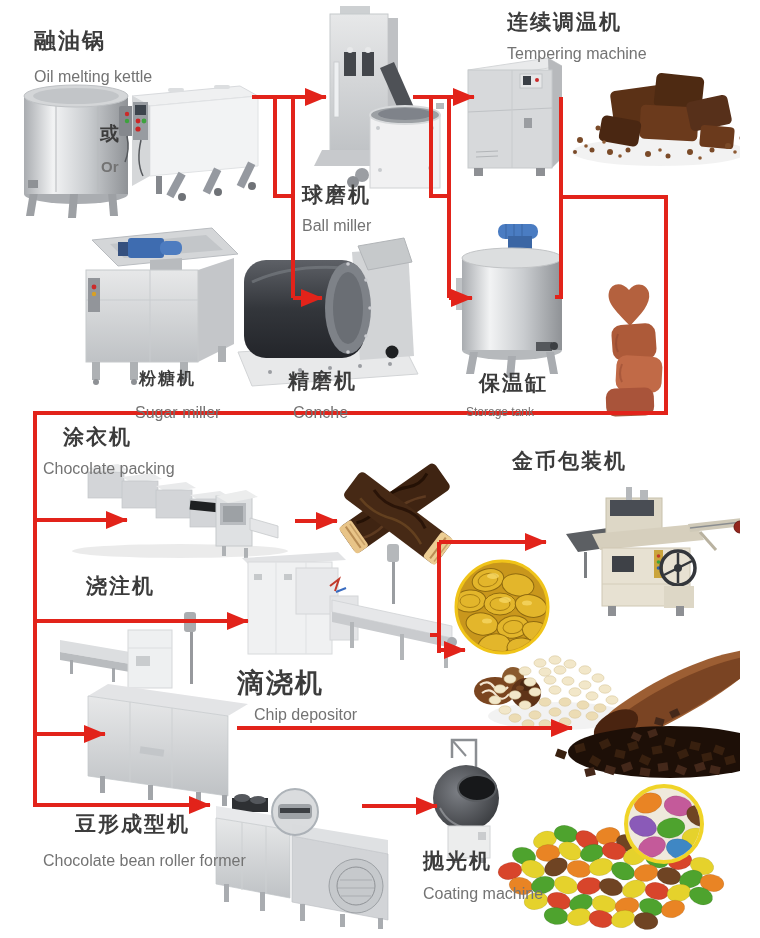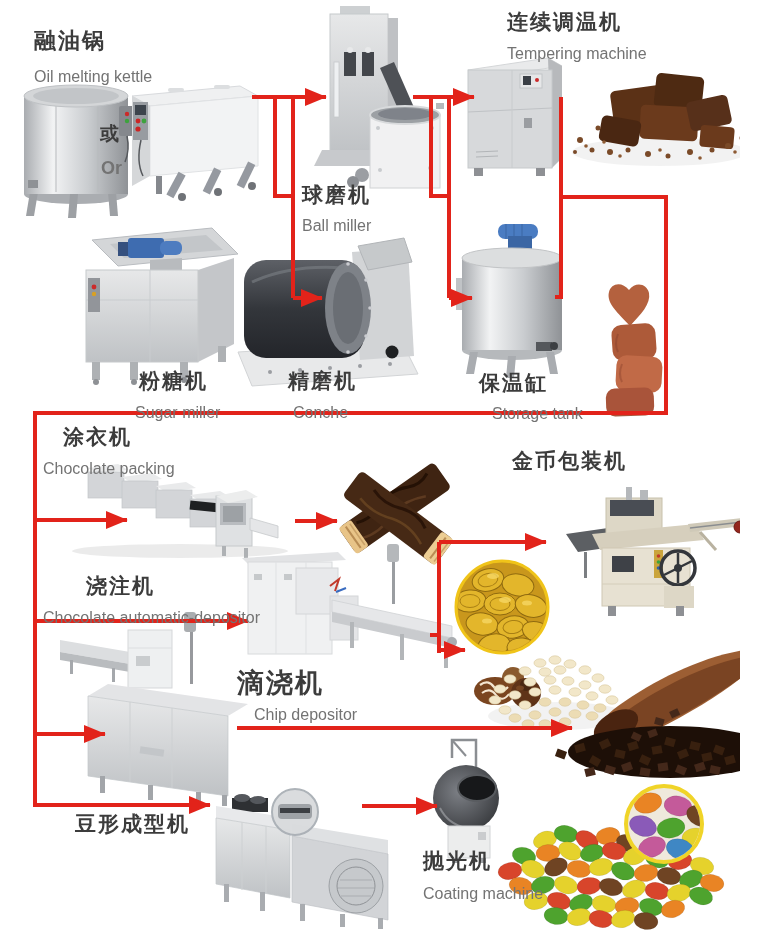--- a/index.html
+++ b/index.html
@@ -584,46 +584,46 @@
     <path d="M439 650 L465 650" marker-end="url(#ah)"></path>
     <path d="M237 728 L572 728" marker-end="url(#ah)"></path>
     <path d="M362 806 L437 806" marker-end="url(#ah)"></path>
   </g>
 </svg>
 
   <div class="label zh" style="left:34px;top:30px;font-size:22px;">融油锅</div>
   <div class="label en" style="left:34px;top:57px;font-size:16px;">Oil melting kettle</div>
 
   <div class="label zh" style="left:100px;top:124px;font-size:19px;">或</div>
-  <div class="label en" style="left:101px;top:147px;font-size:18px;font-weight:bold;">Or</div>
+  <div class="label en" style="left:101px;top:147px;font-size:15px;font-weight:bold;">Or</div>
 
   <div class="label zh" style="left:302px;top:184px;font-size:21px;text-align:right;">球磨机</div>
   <div class="label en" style="left:302px;top:206px;font-size:16px;text-align:right;">Ball miller</div>
 
   <div class="label zh" style="left:507px;top:11px;font-size:21px;">连续调温机</div>
   <div class="label en" style="left:507px;top:34px;font-size:16px;">Tempering machine</div>
 
-  <div class="label zh" style="left:139px;top:370px;font-size:21px;">粉糖机</div>
+  <div class="label zh" style="left:139px;top:370px;font-size:17px;">粉糖机</div>
   <div class="label en" style="left:135px;top:393px;font-size:16px;">Sugar miller</div>
 
   <div class="label zh" style="left:288px;top:370px;font-size:21px;">精磨机</div>
   <div class="label en" style="left:293px;top:393px;font-size:16px;">Conche</div>
 
   <div class="label zh" style="left:479px;top:372px;font-size:21px;">保温缸</div>
-  <div class="label en" style="left:492px;top:394px;font-size:16px;">Storage tank</div>
+  <div class="label en" style="left:466px;top:394px;font-size:12px;">Storage tank</div>
 
   <div class="label zh" style="left:63px;top:426px;font-size:21px;">涂衣机</div>
   <div class="label en" style="left:43px;top:449px;font-size:16px;">Chocolate packing</div>
 
   <div class="label zh" style="left:512px;top:450px;font-size:21px;text-align:right;">金币包装机</div>
 
   <div class="label zh" style="left:86px;top:575px;font-size:21px;">浇注机</div>
-  <div class="label en" style="left:43px;top:598px;font-size:16px;">Chocolate automatic-depositor</div>
 
   <div class="label zh" style="left:237px;top:670px;font-size:27px;">滴浇机</div>
   <div class="label en" style="left:254px;top:695px;font-size:16px;">Chip depositor</div>
 
   <div class="label zh" style="left:75px;top:813px;font-size:21px;">豆形成型机</div>
+  <div class="label en" style="left:43px;top:841px;font-size:16px;">Chocolate bean roller former</div>
 
   <div class="label zh" style="left:423px;top:850px;font-size:21px;">抛光机</div>
   <div class="label en" style="left:423px;top:874px;font-size:16px;">Coating machine</div>
 
 </div>
 
 </body></html>

